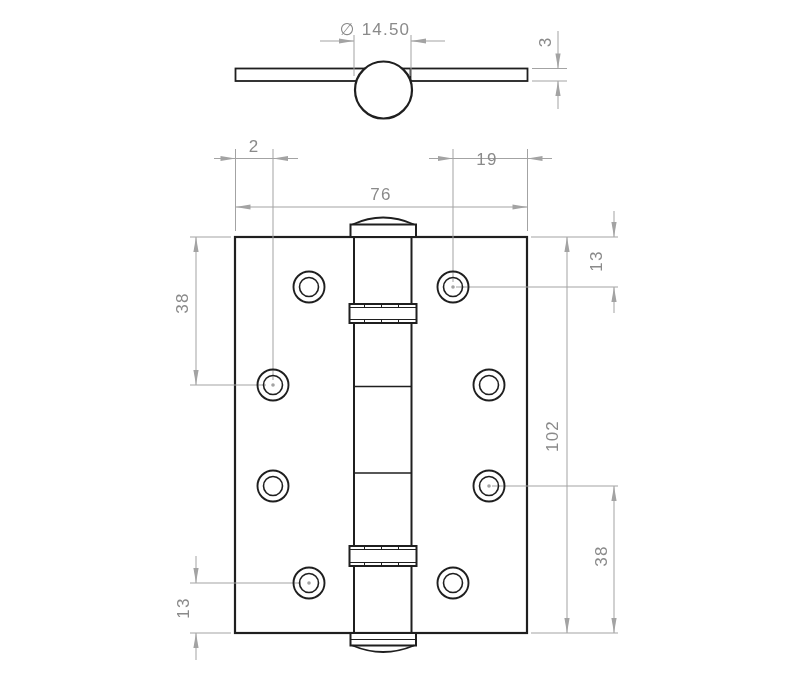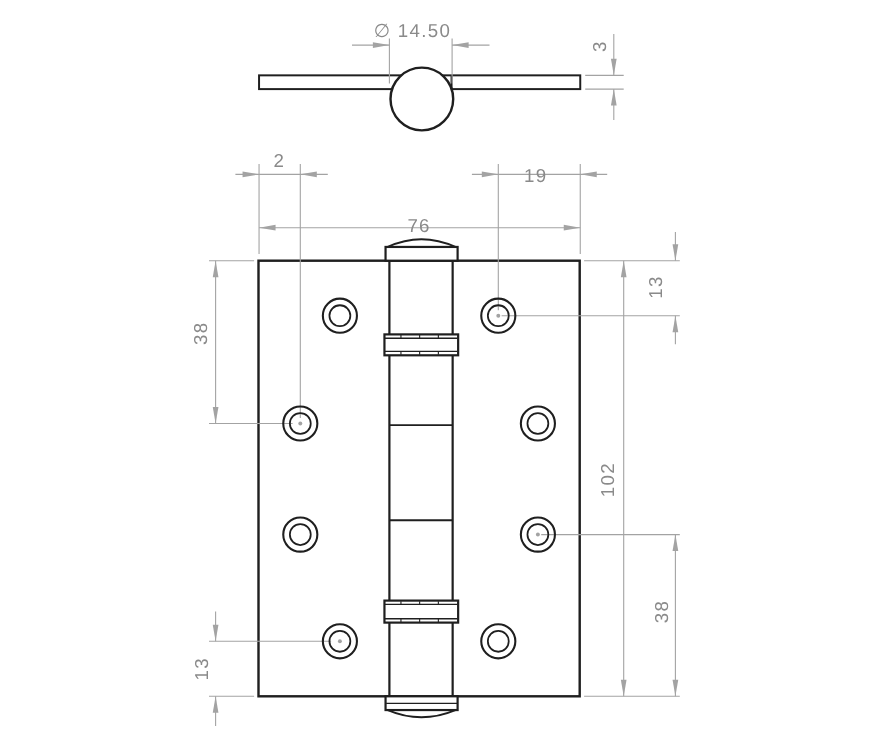--- a/index.html
+++ b/index.html
@@ -203,21 +203,21 @@
   </svg>
 
   <div class="dim-label" style="left:375px;top:29px;">∅ 14.50</div>
 
   <div class="dim-label vert" style="left:546px;top:42px;">3</div>
 
   <div class="dim-label" style="left:254px;top:147px;">2</div>
 
   <div class="dim-label" style="left:487px;top:146px;margin-top:14px;">19</div>
 
-  <div class="dim-label" style="left:381px;top:195px;margin-top:11px;">76</div>
+  <div class="dim-label" style="left:381px;top:195px;">76</div>
 
   <div class="dim-label vert" style="left:183px;top:303px;">38</div>
 
   <div class="dim-label vert" style="left:184px;top:608px;">13</div>
 
   <div class="dim-label vert" style="left:597px;top:261px;">13</div>
 
   <div class="dim-label vert" style="left:553px;top:436px;">102</div>
 
   <div class="dim-label vert" style="left:602px;top:556px;">38</div>

